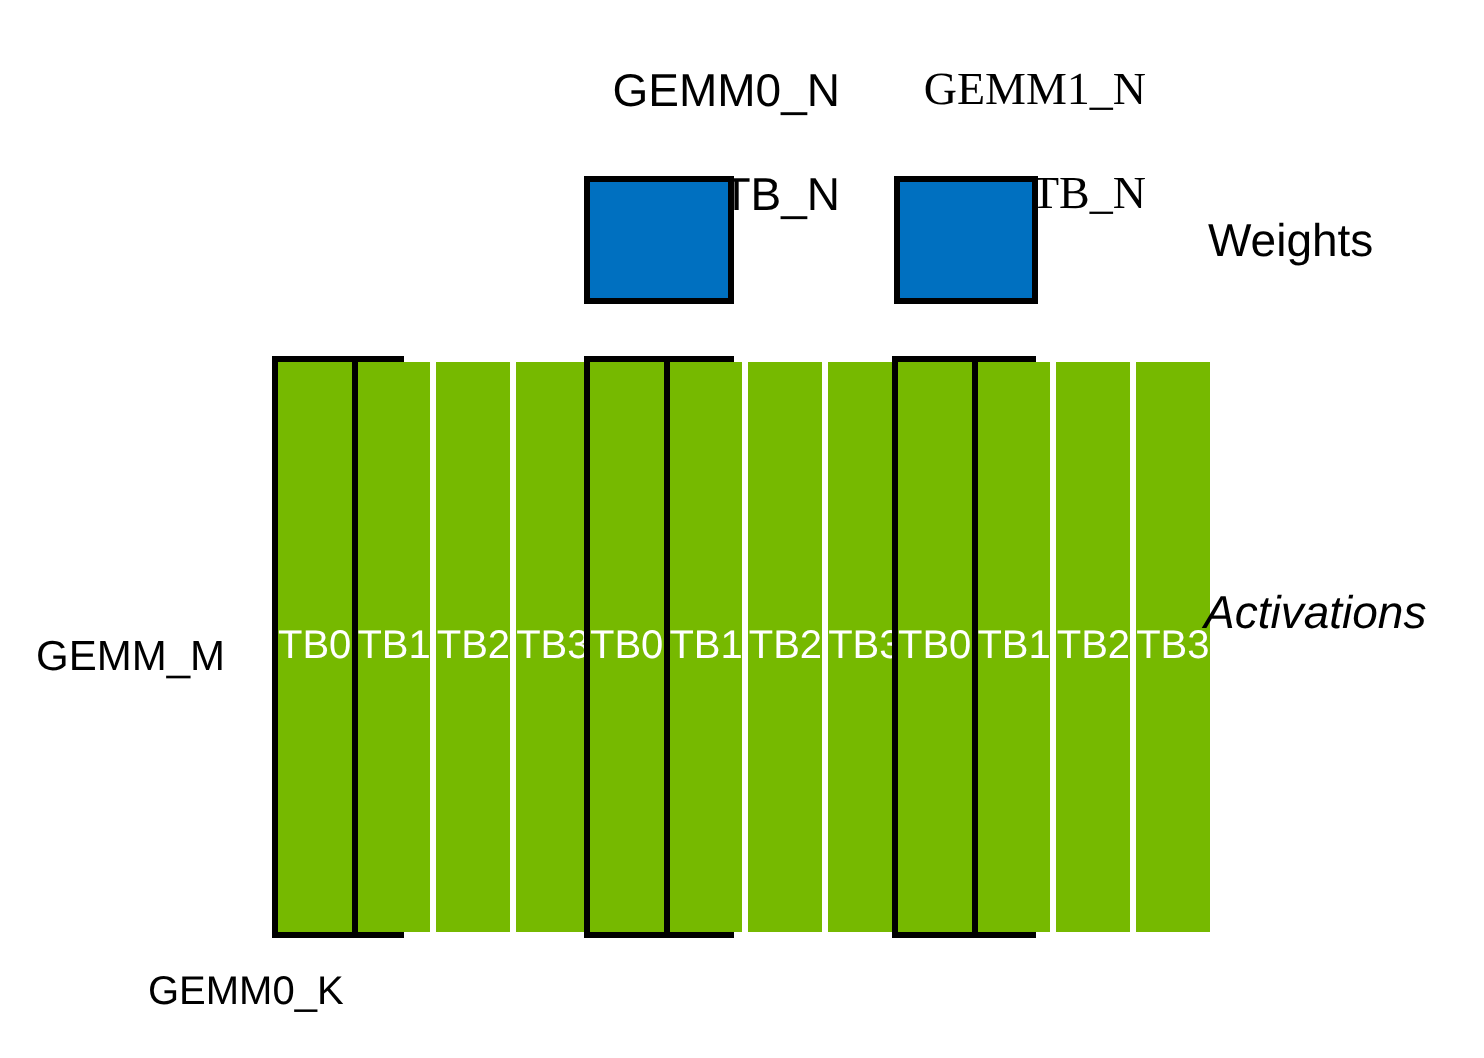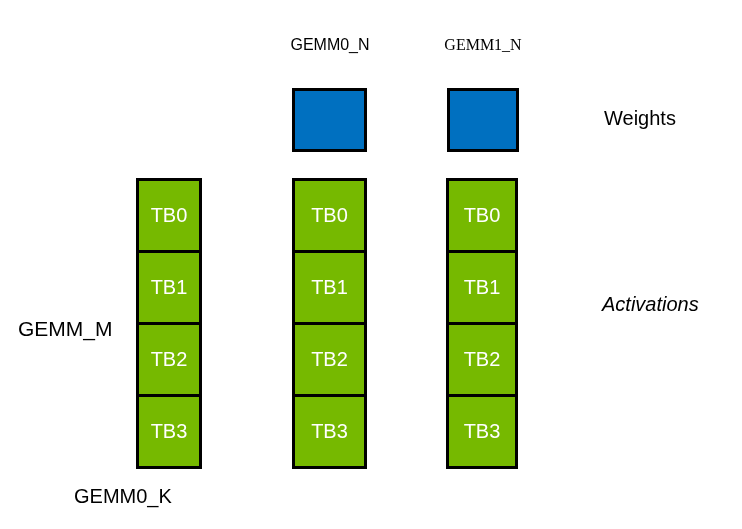--- a/index.html
+++ b/index.html
@@ -9,22 +9,22 @@
     height: 529px;
     background: var(--background, #ffffff);
     font-family: "Liberation Sans", sans-serif;
     color: var(--label-text, #000000);
     overflow: hidden;
   }
   .top-label {
     position: absolute;
     top: 6px;
     width: 180px;
-    text-align: center;
-    font-size: 16px;
+    text-align: right;
+    font-size: 23px;
     line-height: 26px;
     white-space: pre-line;
   }
   .top-label .line { display: block; }
   #top-label-0 { left: 240px; }
   #top-label-1 { left: 393px; font-family: Liberation Serif, serif; }
 
   .weight-block {
     position: absolute;
     top: 88px;
@@ -37,38 +37,38 @@
   #weight-block-1 { left: 447px; width: 72px; }
 
   .tb-column {
     position: absolute;
     top: 178px;
     height: 291px;
     box-sizing: border-box;
     background: var(--border, #000000);
     padding: 3px;
     display: flex;
-    flex-direction: column;
+    flex-direction: row;
     gap: 3px;
   }
   #tb-column-0 { left: 136px; width: 66px; }
   #tb-column-1 { left: 292px; width: 75px; }
   #tb-column-2 { left: 446px; width: 72px; }
 
   .tb-block {
     flex: 1 1 0;
     background: var(--activations-fill, #76B900);
     display: flex;
     align-items: center;
     justify-content: center;
     color: var(--tb-text, #ffffff);
     font-size: 20px;
   }
 
-  .side-label { position: absolute; font-size: 20px; }
+  .side-label { position: absolute; font-size: 23px; }
   #weights-label { left: 604px; top: 107px; }
   #activations-label { left: 602px; top: 293px; font-style: italic; }
 
   #gemm-m-label { position: absolute; left: 18px; top: 317px; font-size: 21px; }
 
   .bottom-label {
     position: absolute;
     top: 485px;
     width: 160px;
     font-size: 20px;

